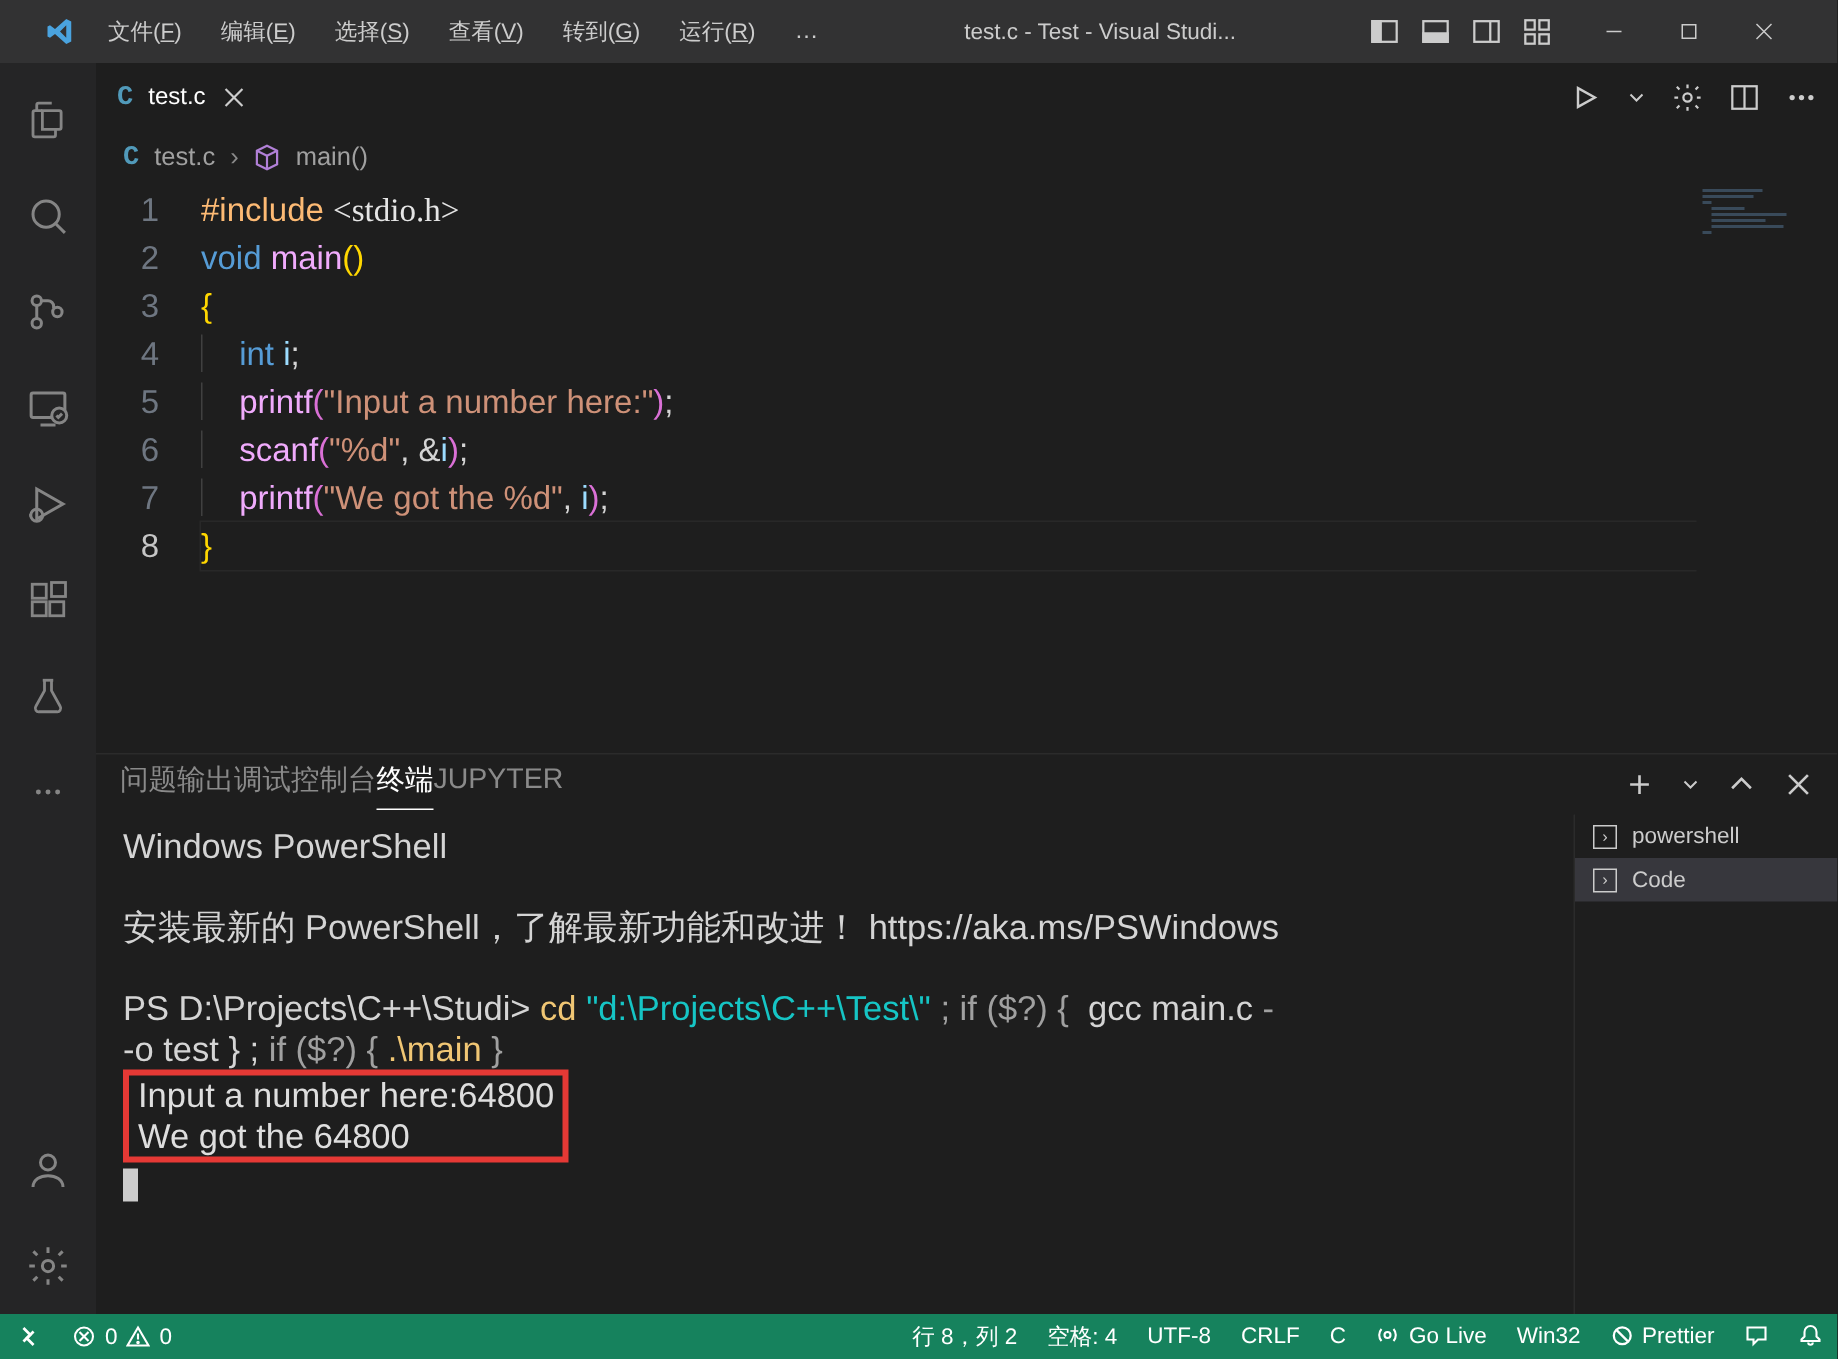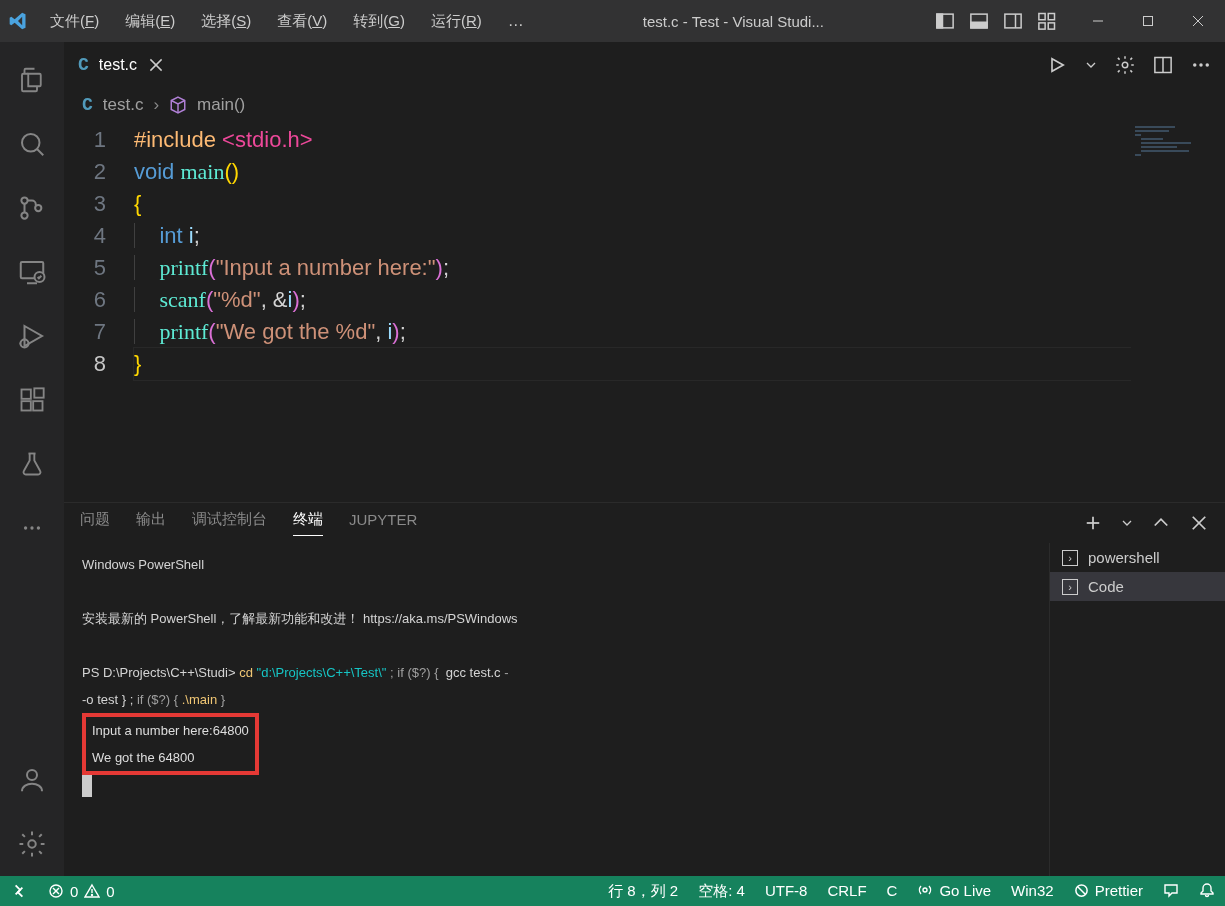--- a/index.html
+++ b/index.html
@@ -13,21 +13,21 @@
     --accent: #0e639c;
     --status: #16825d;
     --tab-active: #1e1e1e;
     --border: #404040;
     --mono: Consolas, "Courier New", monospace;
   }
   html, body { height: 100%; background: var(--bg); color: var(--fg); overflow: hidden; }
   .root { display: flex; flex-direction: column; width: 1225px; height: 906px; background: var(--bg); }
 
   
-  .titlebar { height: 42px; background: var(--titlebar); display: flex; align-items: center; padding: 0 2px; }
+  .titlebar { height: 42px; background: var(--titlebar); display: flex; align-items: center; padding: 0 24px; }
   .titlebar .logo { width: 20px; height: 20px; margin: 0 10px 0 6px; color: #4aa3df; }
   .menubar { display: flex; gap: 2px; flex: 0 0 auto; }
   .menubtn { padding: 4px 12px; border-radius: 4px; font-size: 15px; color: var(--fg); }
   .menu-ellipsis { padding: 4px 12px; color: var(--fg); letter-spacing: 2px; }
   .title-center { flex: 1; text-align: center; color: var(--fg); font-size: 15px; overflow: hidden; white-space: nowrap; text-overflow: ellipsis; padding: 0 10px; }
   .layout-icons { display: flex; gap: 14px; align-items: center; padding: 0 6px; }
   .icon { width: 20px; height: 20px; color: var(--fg); display:flex; align-items:center; justify-content:center; }
   .icon svg { width: 100%; height: 100%; }
   .wincontrols { display: flex; margin-left: 10px; }
   .winbtn { width: 50px; height: 42px; display:flex;align-items:center;justify-content:center; color: var(--fg); }
@@ -56,41 +56,41 @@
 
   
   .editor-wrap { flex: 1; position: relative; display:flex; min-height:0; }
   .editor { flex:1; display:flex; font-family: var(--mono); font-size: 22px; line-height: 32px; padding-top: 2px; overflow:hidden; }
   .gutter { width: 70px; text-align: right; color: #6e7681; padding-right: 28px; user-select:none; }
   .gutter .ln.current { color: #c6c6c6; }
   .codecol { flex:1; position: relative; }
   .codecol pre { margin:0; white-space: pre; }
   .tok-dir { color: #fdba74; }
   .tok-kw { color: #569cd6; }
-  .tok-fn { color: #5eead4; font-family: Liberation Serif, serif; }
+  .tok-fn { color: #f0abfc; }
   .tok-ty { color: #569cd6; }
   .tok-pn { color: #d4d4d4; }
   .tok-br { color: #ffd700; }
   .tok-br2 { color: #da70d6; }
   .tok-st { color: #ce9178; }
   .tok-var { color: #9cdcfe; }
-  .tok-inc { color: #ec4899; }
+  .tok-inc { color: #e5e5e5; font-family: Liberation Serif, serif; }
   .tok-op { color: #d4d4d4; }
   .current-line-bg { position:absolute; left:0; right:0; height:32px; outline:1px solid #282828; }
   .minimap { position:absolute; top:0; right:14px; width:80px; height:100%; background:#1e1e1e; border-left: none; }
   .minimap .mm { position:absolute; background: #394a5a; }
 
   
   .panel { height: 374px; border-top: 1px solid #2b2b2b; background: #1e1e1e; display:flex; flex-direction: column; }
-  .panel-tabs { display:flex; align-items:center; height: 40px; padding: 0 16px; gap: 26px; font-size: 15px; color: #8a8a8a; }
+  .panel-tabs { display:flex; align-items:center; height: 40px; padding: 0 16px; font-size: 19px; color: #8a8a8a; }
   .ptab { padding-bottom: 6px; border-bottom: 1px solid transparent; }
   .ptab.active { color: #fff; border-bottom-color: #fff; }
   .panel-actions { margin-left:auto; display:flex; gap: 18px; color: var(--fg); }
   .panel-body { flex:1; display:flex; min-height:0; }
-  .term { flex:1; padding: 8px 4px 8px 18px; font-family: var(--mono); font-size: 13px; line-height: 27px; color: #dedede; overflow: hidden; }
+  .term { flex:1; padding: 8px 4px 8px 18px; font-family: var(--mono); font-size: 23px; line-height: 27px; color: #dedede; overflow: hidden; }
   .term .ps { color:#d4d4d4; }
   .term .y { color: #f0c674; }
   .term .cy { color: #16c5c5; }
   .term .op { color: #a0a0a0; }
   .term .v { color: #d4d4d4; }
   .redbox { border: 4px solid #e53935; padding: 0 6px; display:inline-block; }
   .cursor { display:inline-block; width: 10px; height: 22px; background: #cccccc; vertical-align: text-bottom; }
   .term-side { width: 176px; background:#1e1e1e; border-left: 1px solid #2b2b2b; }
   .term-side .item { display:flex; align-items:center; gap:10px; padding: 6px 12px; color: var(--fg); font-size: 15px; }
   .term-side .item.active { background: #37373d; }
@@ -377,21 +377,21 @@
                 </svg>
               </span>
           </div>
         </div>
         <div class="panel-body">
           <div class="term">
 <pre class="ps">Windows PowerShell</pre>
 <pre> </pre>
 <pre class="ps">安装最新的 PowerShell，了解最新功能和改进！ https://aka.ms/PSWindows</pre>
 <pre> </pre>
-<pre><span class="ps">PS </span><span class="ps">D:\Projects\C++\Studi</span><span class="ps">&gt; </span><span class="y">cd</span><span> </span><span class="cy">"d:\Projects\C++\Test\"</span><span class="op"> ; </span><span class="op">if</span><span class="op"> ($?) { </span><span class="v"> gcc test.c </span><span class="op">-</span></pre>
+<pre><span class="ps">PS </span><span class="ps">D:\Projects\C++\Studi</span><span class="ps">&gt; </span><span class="y">cd</span><span> </span><span class="cy">"d:\Projects\C++\Test\"</span><span class="op"> ; </span><span class="op">if</span><span class="op"> ($?) { </span><span class="v"> gcc main.c </span><span class="op">-</span></pre>
 <pre><span class="v">-o test } ; </span><span class="op">if</span><span class="op"> ($?) { </span><span class="y">.\main</span><span class="op"> }</span></pre>
 <div class="redbox">
 <pre>Input a number here:64800</pre>
 <pre>We got the 64800</pre>
 </div>
 <pre><span class="cursor"></span></pre>
           </div>
           <div class="term-side">
             <div class="item">
                 <span class="sq">›</span>

